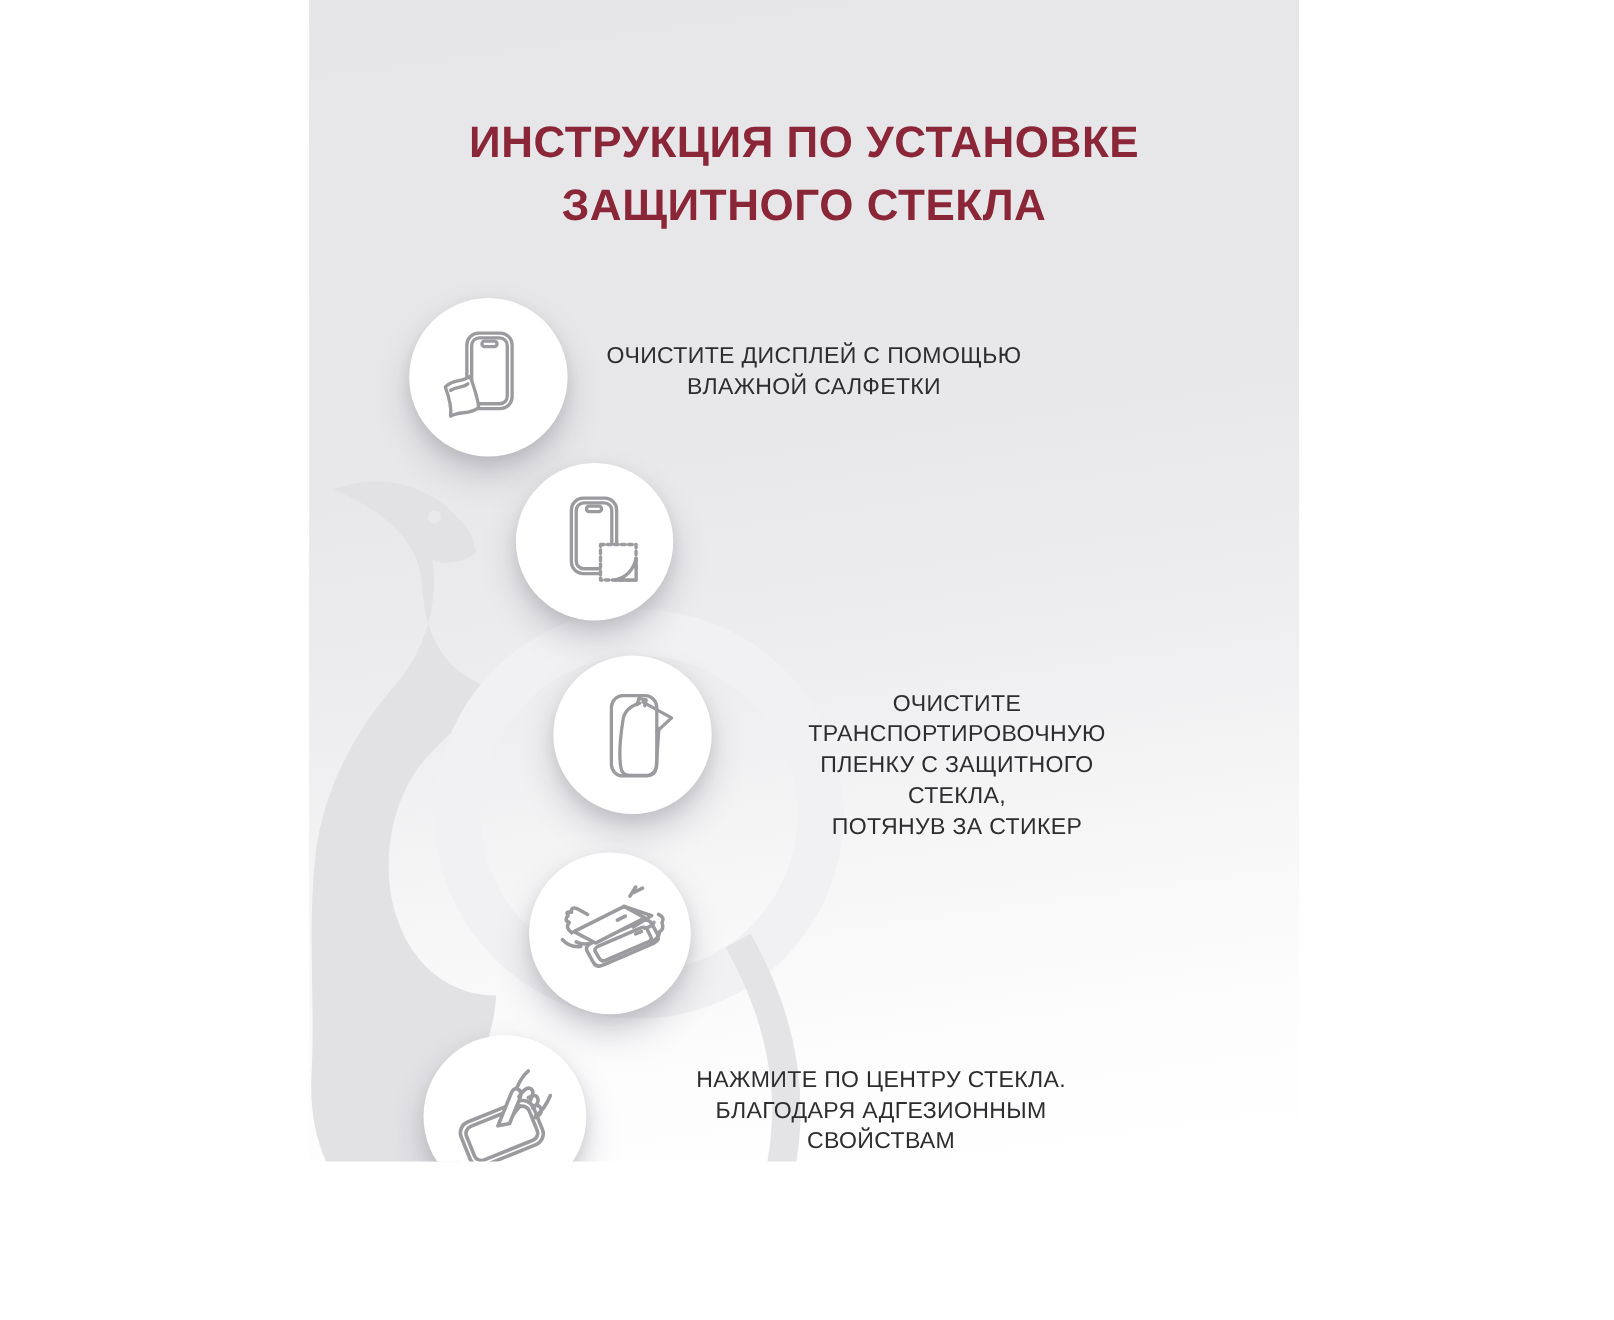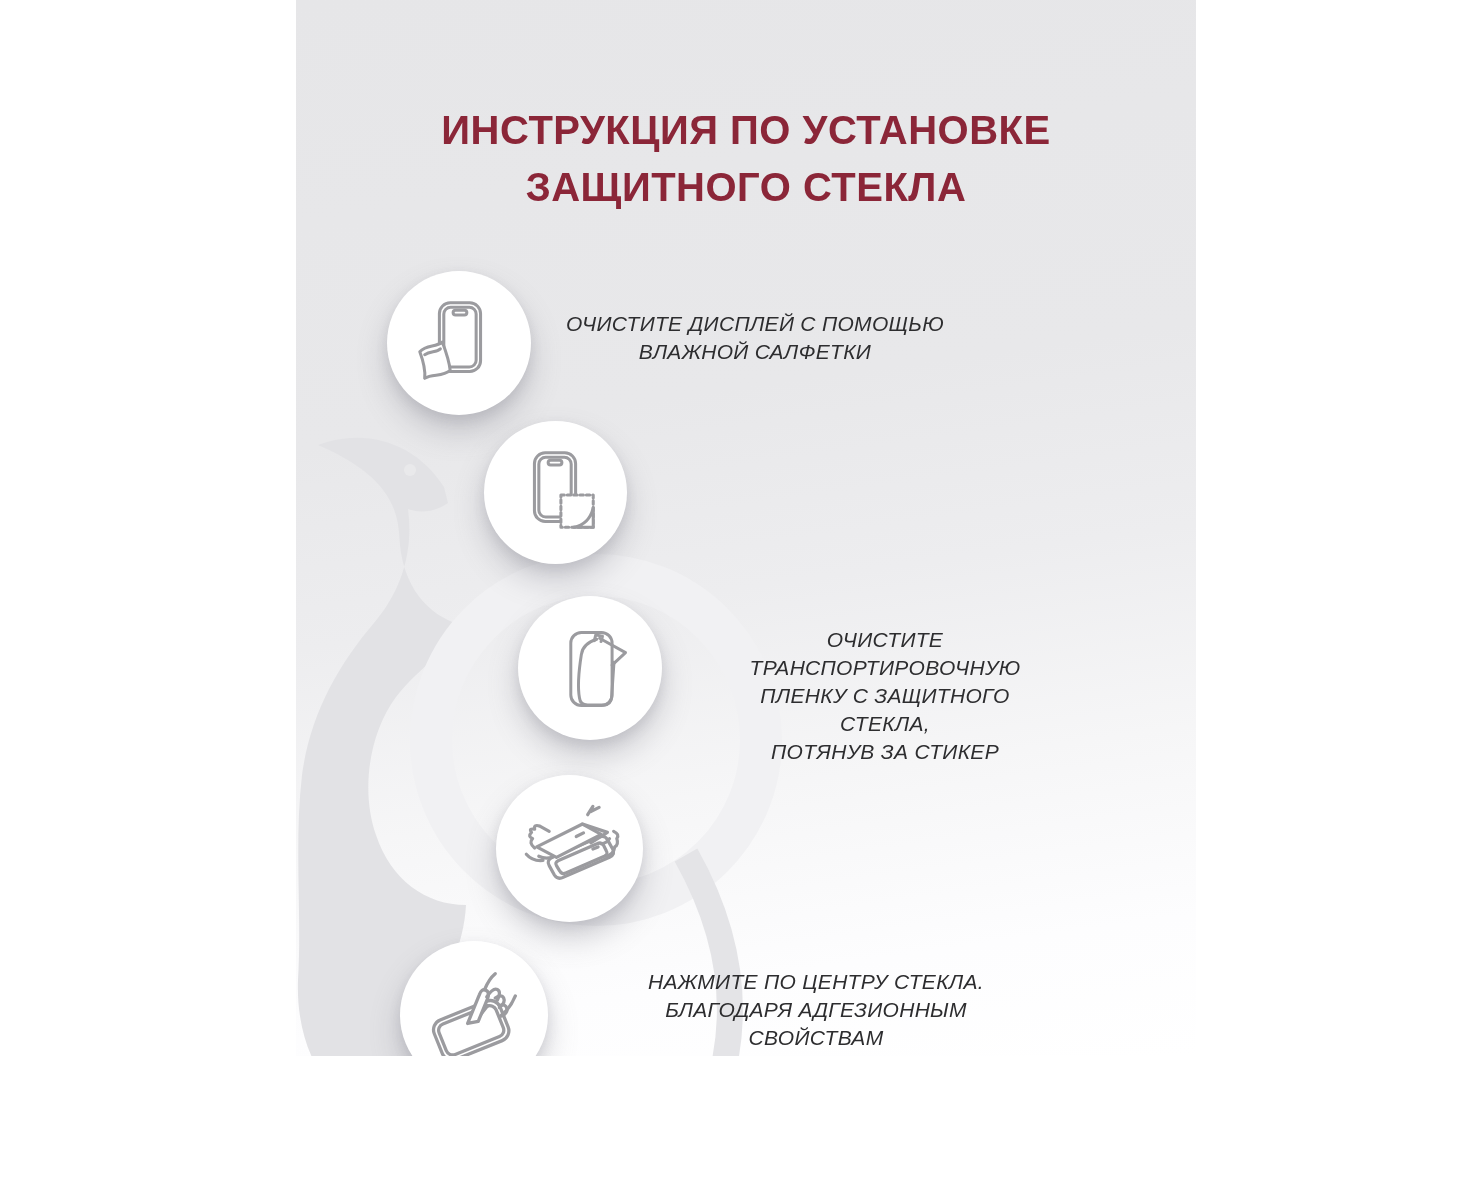--- a/index.html
+++ b/index.html
@@ -1,40 +1,40 @@
 <!DOCTYPE html>
 <html><head>
 <meta charset="utf-8">
 <style>
   html,body{margin:0;padding:0;}
   body{
     width:1467px;height:1200px;background:#ffffff;overflow:hidden;
     font-family:"Liberation Sans",sans-serif;position:relative;
   }
   .canvas{
-    position:absolute;left:296px;top:0;width:900px;height:1056px;
+    position:absolute;left:281px;top:0;width:900px;height:1056px;
     background:linear-gradient(172deg,#e6e6e8 0%,#e8e8ea 38%,#ededef 55%,#f6f6f7 72%,#fdfdfe 88%,#ffffff 100%);
     overflow:hidden;
   }
   .watermark{position:absolute;left:0;top:425px;width:560px;height:775px;pointer-events:none;}
   .poster-title{
     position:absolute;top:102px;left:50%;transform:translateX(-50%);
     width:100%;text-align:center;white-space:pre-line;
     font-size:40px;line-height:57px;font-weight:bold;letter-spacing:.5px;
     color:#8b2638;
   }
   .step-circle{
     position:absolute;border-radius:50%;background:#ffffff;
     display:flex;align-items:center;justify-content:center;
     box-shadow:0 16px 30px rgba(105,105,118,.30),0 5px 12px rgba(105,105,118,.14);
   }
   .step-text{
     position:absolute;transform:translateX(-50%);
     text-align:center;white-space:pre-line;
-    font-size:21px;line-height:28px;letter-spacing:.3px;color:#2d2d2f;font-style:italic;
+    font-size:21px;line-height:28px;letter-spacing:.3px;color:#2d2d2f;
   }
   .ic{stroke:#9b9b9f;fill:none;stroke-width:3.1;stroke-linecap:round;stroke-linejoin:round;}
   .ic-fill{fill:#ffffff;}
 </style>
 </head>
 <body>
 
 <div class="canvas">
 
   <svg class="watermark" viewBox="0 0 560 775" aria-hidden="true">

